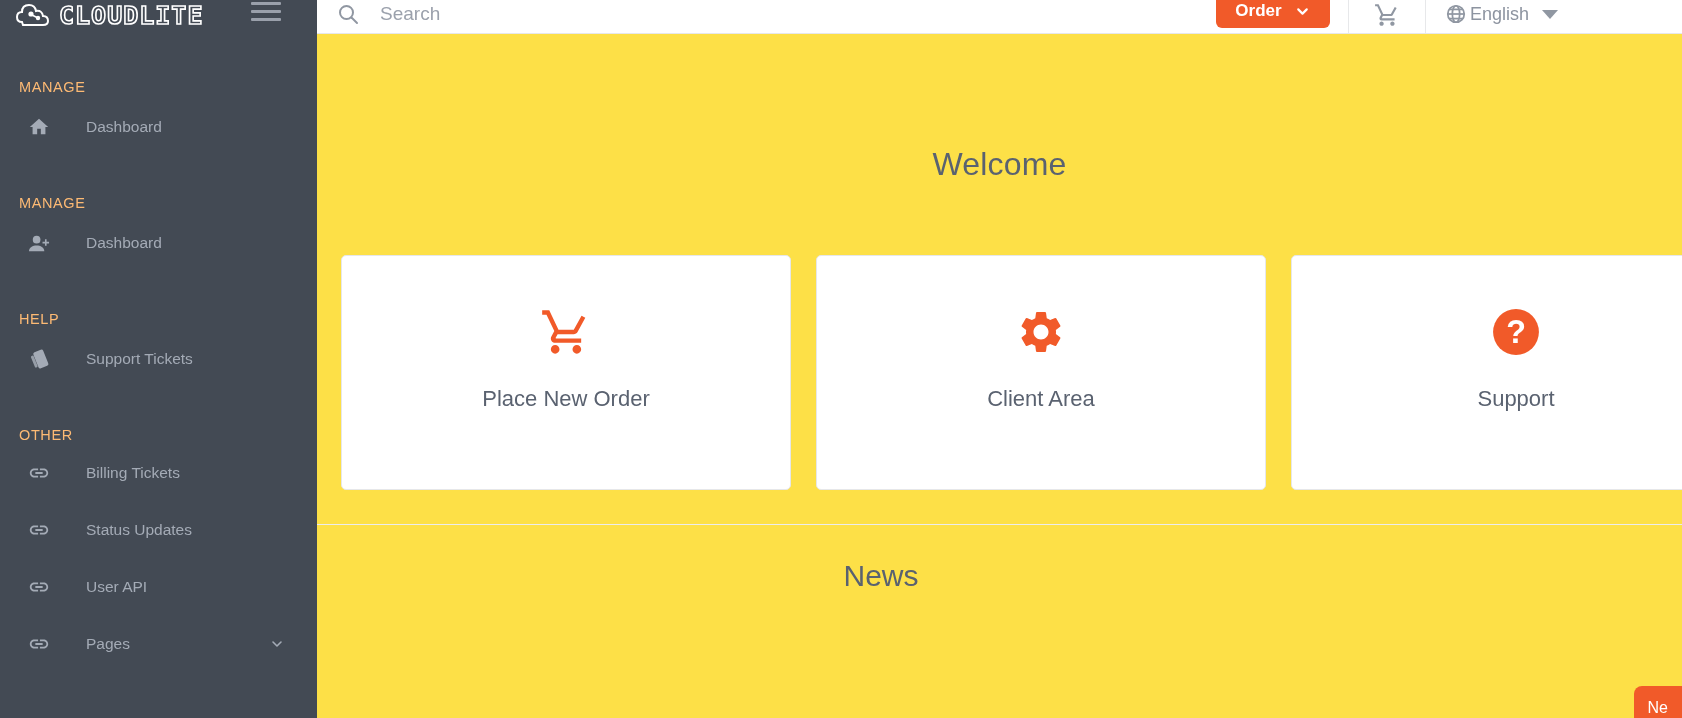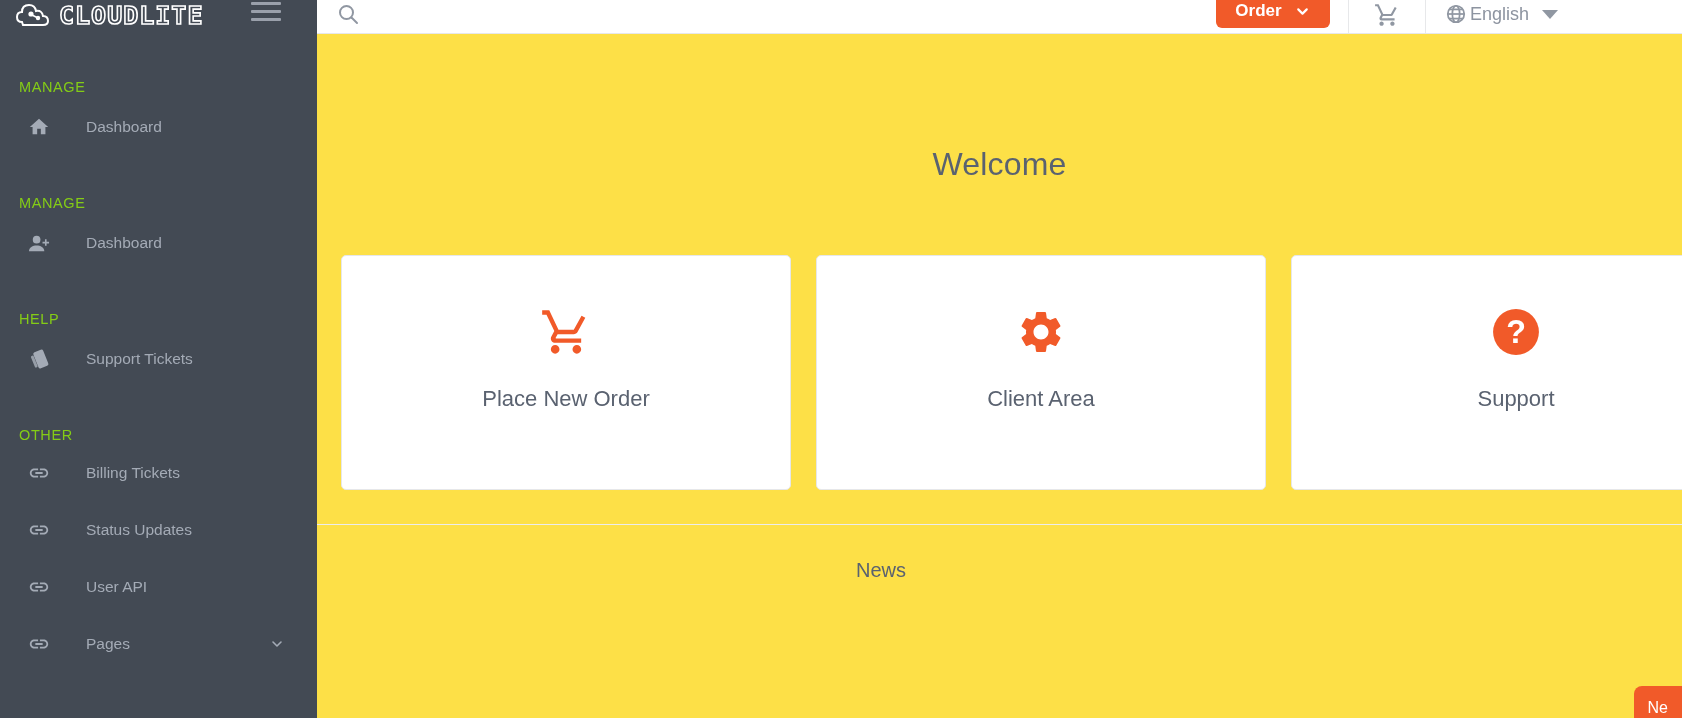--- a/index.html
+++ b/index.html
@@ -46,21 +46,21 @@
     width: 30px; height: 26px;
     display: flex; flex-direction: column; justify-content: center; gap: 5px;
     cursor: pointer;
   }
   .hamburger span {
     display: block; height: 3px; width: 30px;
     background: #9aa0ab; border-radius: 1px;
   }
 
   .nav-section-title {
-    color: #84cc16;
+    color: #fdba74;
     font-size: 14.5px;
     letter-spacing: 0.6px;
     margin: 0 0 0 19px;
     font-weight: 400;
   }
   .sec-manage { margin-top: 45px; }
   .sec-account { margin-top: 48px; }
   .sec-help { margin-top: 48px; }
   .sec-other { margin-top: 48px; }
 
@@ -197,21 +197,21 @@
   }
   .section-div {
     position: absolute; left: 0; top: 490px;
     width: 1365px; height: 1px;
     background: #ebecee;
   }
   .news-title {
     position: absolute; left: 0; top: 525px;
     width: 1128px;
     text-align: center;
-    font-size: 20px;
+    font-size: 30px;
     font-weight: 400;
     color: #5a6270;
   }
   .fab {
     position: absolute; right: 0px; bottom: -12px;
     height: 44px;
     background: #f15a29;
     border-radius: 8px 0 0 0;
     color: #ffffff;
     font-size: 16px;
@@ -323,20 +323,21 @@
     </div>
   </aside>
 
   <header id="header">
 
     <div class="search-wrap">
       <svg class="search-icon" viewBox="0 0 24 24" fill="none" stroke="currentColor" stroke-width="2" stroke-linecap="round">
         <circle cx="10.5" cy="10.5" r="6.5"></circle>
           <line x1="15.5" y1="15.5" x2="21" y2="21"></line>
       </svg>
+      <input class="search-input" type="text" placeholder="Search" style="">
     </div>
 
     <button class="order-btn">
       <span>Order</span>
       <svg class="cv" viewBox="0 0 24 24" fill="none" stroke="currentColor" stroke-width="3" stroke-linecap="round" stroke-linejoin="round">
           <polyline points="6 9 12 15 18 9"></polyline>
         </svg>
     </button>
 
     <div class="hdr-div div-a"></div>

